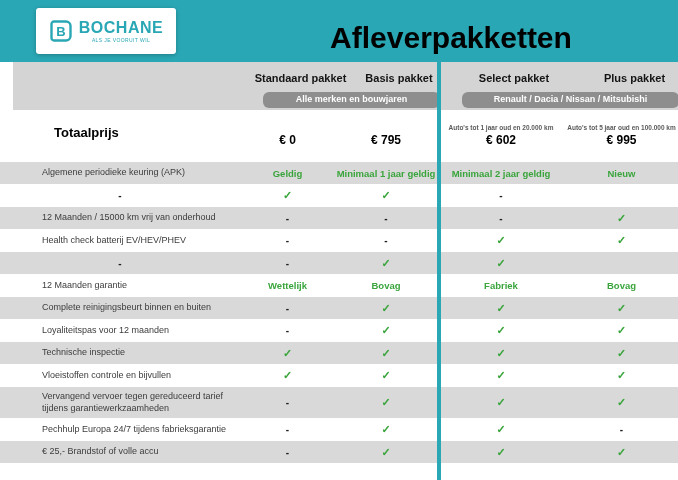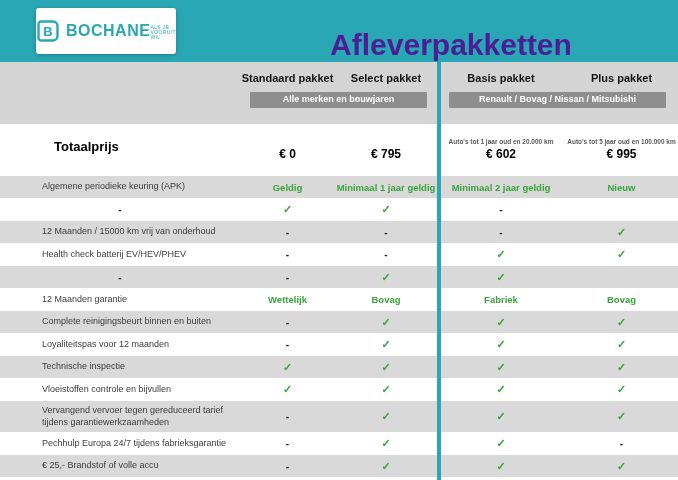--- a/index.html
+++ b/index.html
@@ -18,46 +18,46 @@
     background:var(--teal,#2aa7b5);
   }
   .logo-box {
     position:absolute; left:36px; top:8px;
     width:140px; height:46px;
     background:#fff; border-radius:3px;
     box-shadow:0 1px 4px rgba(0,0,0,.25);
     display:flex; align-items:center; justify-content:center; gap:6px;
   }
   .logo-icon { width:24px; height:24px; flex:0 0 auto; }
-  .logo-text { display:flex; flex-direction:row; line-height:1; }
+  .logo-text { display:flex; flex-direction:column; line-height:1;text-align:center; }
   .logo-name { color:var(--teal,#2aa7b5); font-weight:bold; font-size:16px; letter-spacing:.5px; }
   .logo-tagline { color:var(--teal,#2aa7b5); font-size:5px; letter-spacing:.4px; margin-top:2px; }
   .title {
-    position:absolute; left:224px; right:0; top:11px; height:67px;
+    position:absolute; left:224px; right:0; top:4px; height:67px;
     display:flex; align-items:center; justify-content:center;
-    color:#4c1d95; font-size:30px; font-weight:bold;
+    color:#000000; font-size:30px; font-weight:bold;
   }
 
   
   .grid {
     display:grid;
     grid-template-columns:240px 95px 102px 128px 113px;
     align-items:center;
   }
 
-  .head-band { background:var(--band-gray,#d4d4d4); padding:7px 0 16px; }
+  .head-band { background:var(--band-gray,#d4d4d4); padding:7px 0 2px;margin-left:13px; }
   .col-headers .colhead {
     text-align:center; font-size:11px; font-weight:bold; color:#141414;
     padding:3px 0 7px;
   }
   .badges { margin-top:1px; }
   .badge {
     background:var(--badge-gray,#8e8e8e); color:#fff;
     font-size:9px; font-weight:bold; text-align:center;
-    padding:3px 2px; border-radius:1px; line-height:1.1;
+    padding:3px 2px; border-radius:6px; line-height:1.1;
   }
   .badge-left  { grid-column:2 / 4; margin:0 10px; }
   .badge-right { grid-column:4 / 6; margin:0 12px; }
 
   .totals { margin-top:5px; padding:4px 0 8px; background:#fff; }
   .totals .rowlabel { font-size:13px; font-weight:bold; color:#000; padding-left:54px; }
   .pcell { display:flex; flex-direction:column; justify-content:flex-end; align-items:center; height:28px; }
   .note { font-size:6.5px; font-weight:bold; color:#5a5a5a; line-height:1.1; margin-bottom:2px; text-align:center; }
   .price { font-size:12px; font-weight:bold; color:#000; }
 
@@ -96,28 +96,28 @@
     </div>
     <h1 class="title">Afleverpakketten</h1>
   </header>
 
   <div class="table-wrap">
 
     <div class="head-band">
       <div class="grid col-headers">
         <div class="colhead"></div>
         <div class="colhead">Standaard pakket</div>
+        <div class="colhead">Basis pakket</div>
         <div class="colhead">Select pakket</div>
-        <div class="colhead">Basis pakket</div>
         <div class="colhead">Plus pakket</div>
       </div>
       <div class="grid badges">
         <div></div>
         <div class="badge badge-left">Alle merken en bouwjaren</div>
-        <div class="badge badge-right">Renault / Bovag / Nissan / Mitsubishi</div>
+        <div class="badge badge-right">Renault / Dacia / Nissan / Mitsubishi</div>
       </div>
     </div>
 
     <div class="grid totals">
       <div class="rowlabel">Totaalprijs</div>
       <div class="pcell">
         <span class="note"></span>
         <span class="price">€ 0</span>
       </div>
       <div class="pcell">

